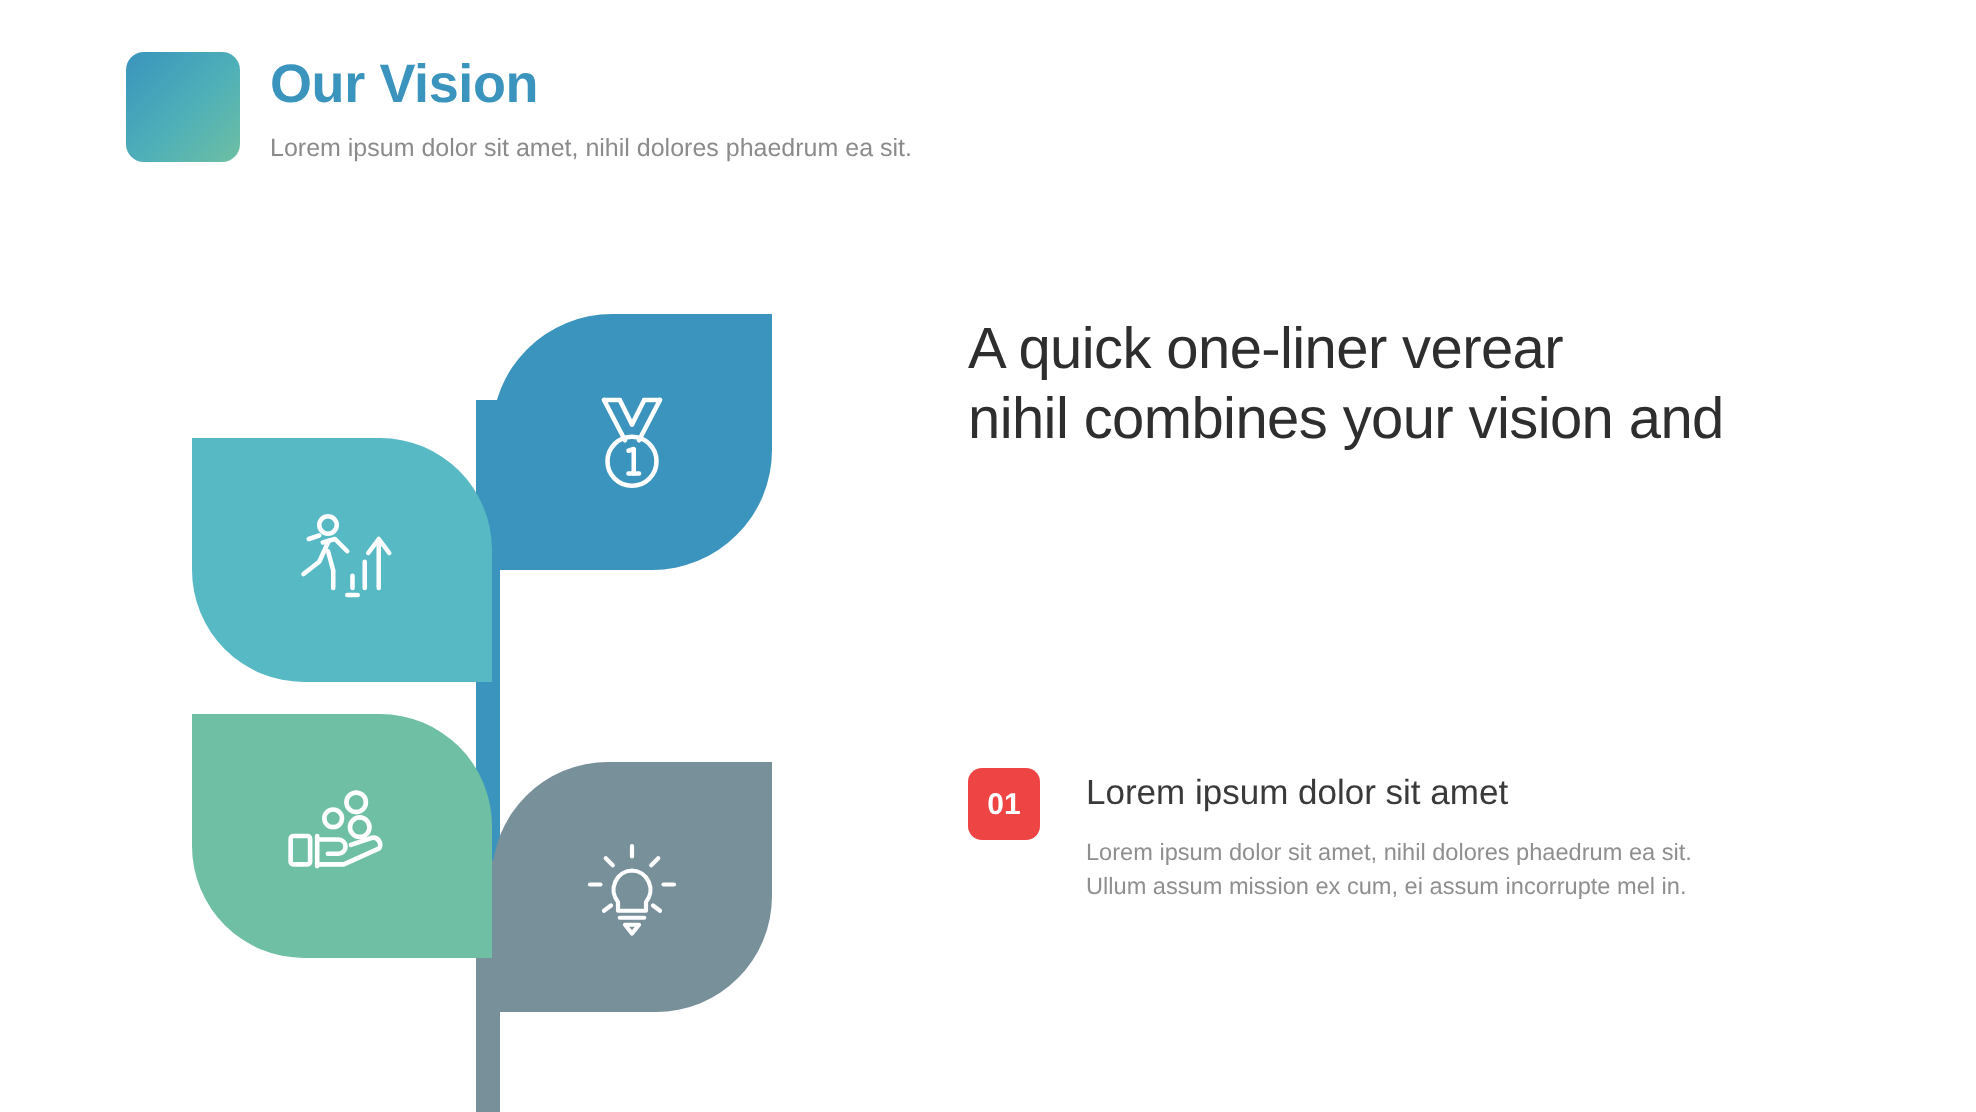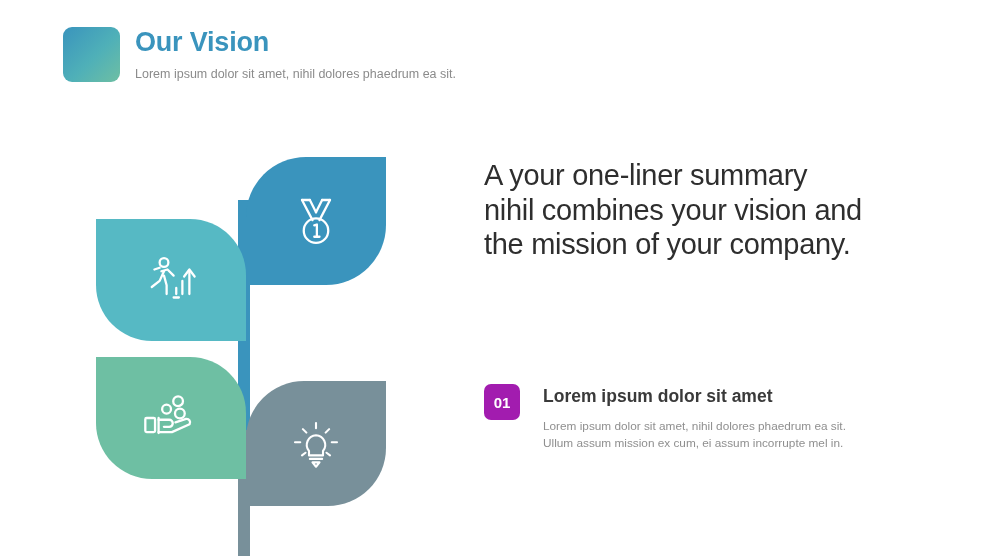--- a/index.html
+++ b/index.html
@@ -15,21 +15,21 @@
     font-family: "Liberation Sans", sans-serif;
     -webkit-font-smoothing: antialiased;
   }
 
   
   .header {
     position: absolute;
     left: 33px;
     top: 26px;
     display: flex;
-    align-items: flex-end;
+    align-items: center;
     padding-left: 30px;
   }
   .header-swatch {
     width: 57px;
     height: 55px;
     border-radius: 9px;
     background: linear-gradient(135deg, #3a94bd 0%, #4fb0b8 55%, #6ebfa3 100%);
     flex: 0 0 auto;
   }
   .header-text {
@@ -92,38 +92,37 @@
     left: 484px;
     top: 384px;
     width: 420px;
     display: flex;
     align-items: flex-start;
   }
   .item-badge {
     width: 36px;
     height: 36px;
     border-radius: 7px;
-    background: #a21caf;
+    background: #ef4444;
     color: #ffffff;
     font-size: 15px;
     font-weight: bold;
     display: flex;
     align-items: center;
     justify-content: center;
     flex: 0 0 auto;
   }
   .item-text {
     margin-left: 23px;
     padding-top: 2px;
   }
   .item-title {
     font-size: 17.5px;
     color: #3a3a3a;
     line-height: 1.2;
-    font-weight: bold;
   }
   .item-desc {
     font-size: 11.8px;
     color: #8f8f8f;
     line-height: 1.42;
     margin-top: 11px;
   }
   .item-desc div { white-space: nowrap; }
 </style>
 </head>
@@ -210,23 +209,22 @@
       <path d="M56 30 L50 30"></path>
       <path d="M17 15 L21 19"></path>
       <path d="M47 15 L43 19"></path>
       <path d="M16 45 L20 42"></path>
       <path d="M48 45 L44 42"></path>
     </svg>
   </div>
 </div>
 
 <div class="headline">
-  <div>A your one-liner summary</div>
+  <div>A quick one-liner verear</div>
   <div>nihil combines your vision and</div>
-  <div>the mission of your company.</div>
 </div>
 
 <div class="item-block">
   <div class="item-badge">01</div>
   <div class="item-text">
     <div class="item-title">Lorem ipsum dolor sit amet</div>
     <div class="item-desc">
       <div>Lorem ipsum dolor sit amet, nihil dolores phaedrum ea sit.</div>
       <div>Ullum assum mission ex cum, ei assum incorrupte mel in.</div>
     </div>

